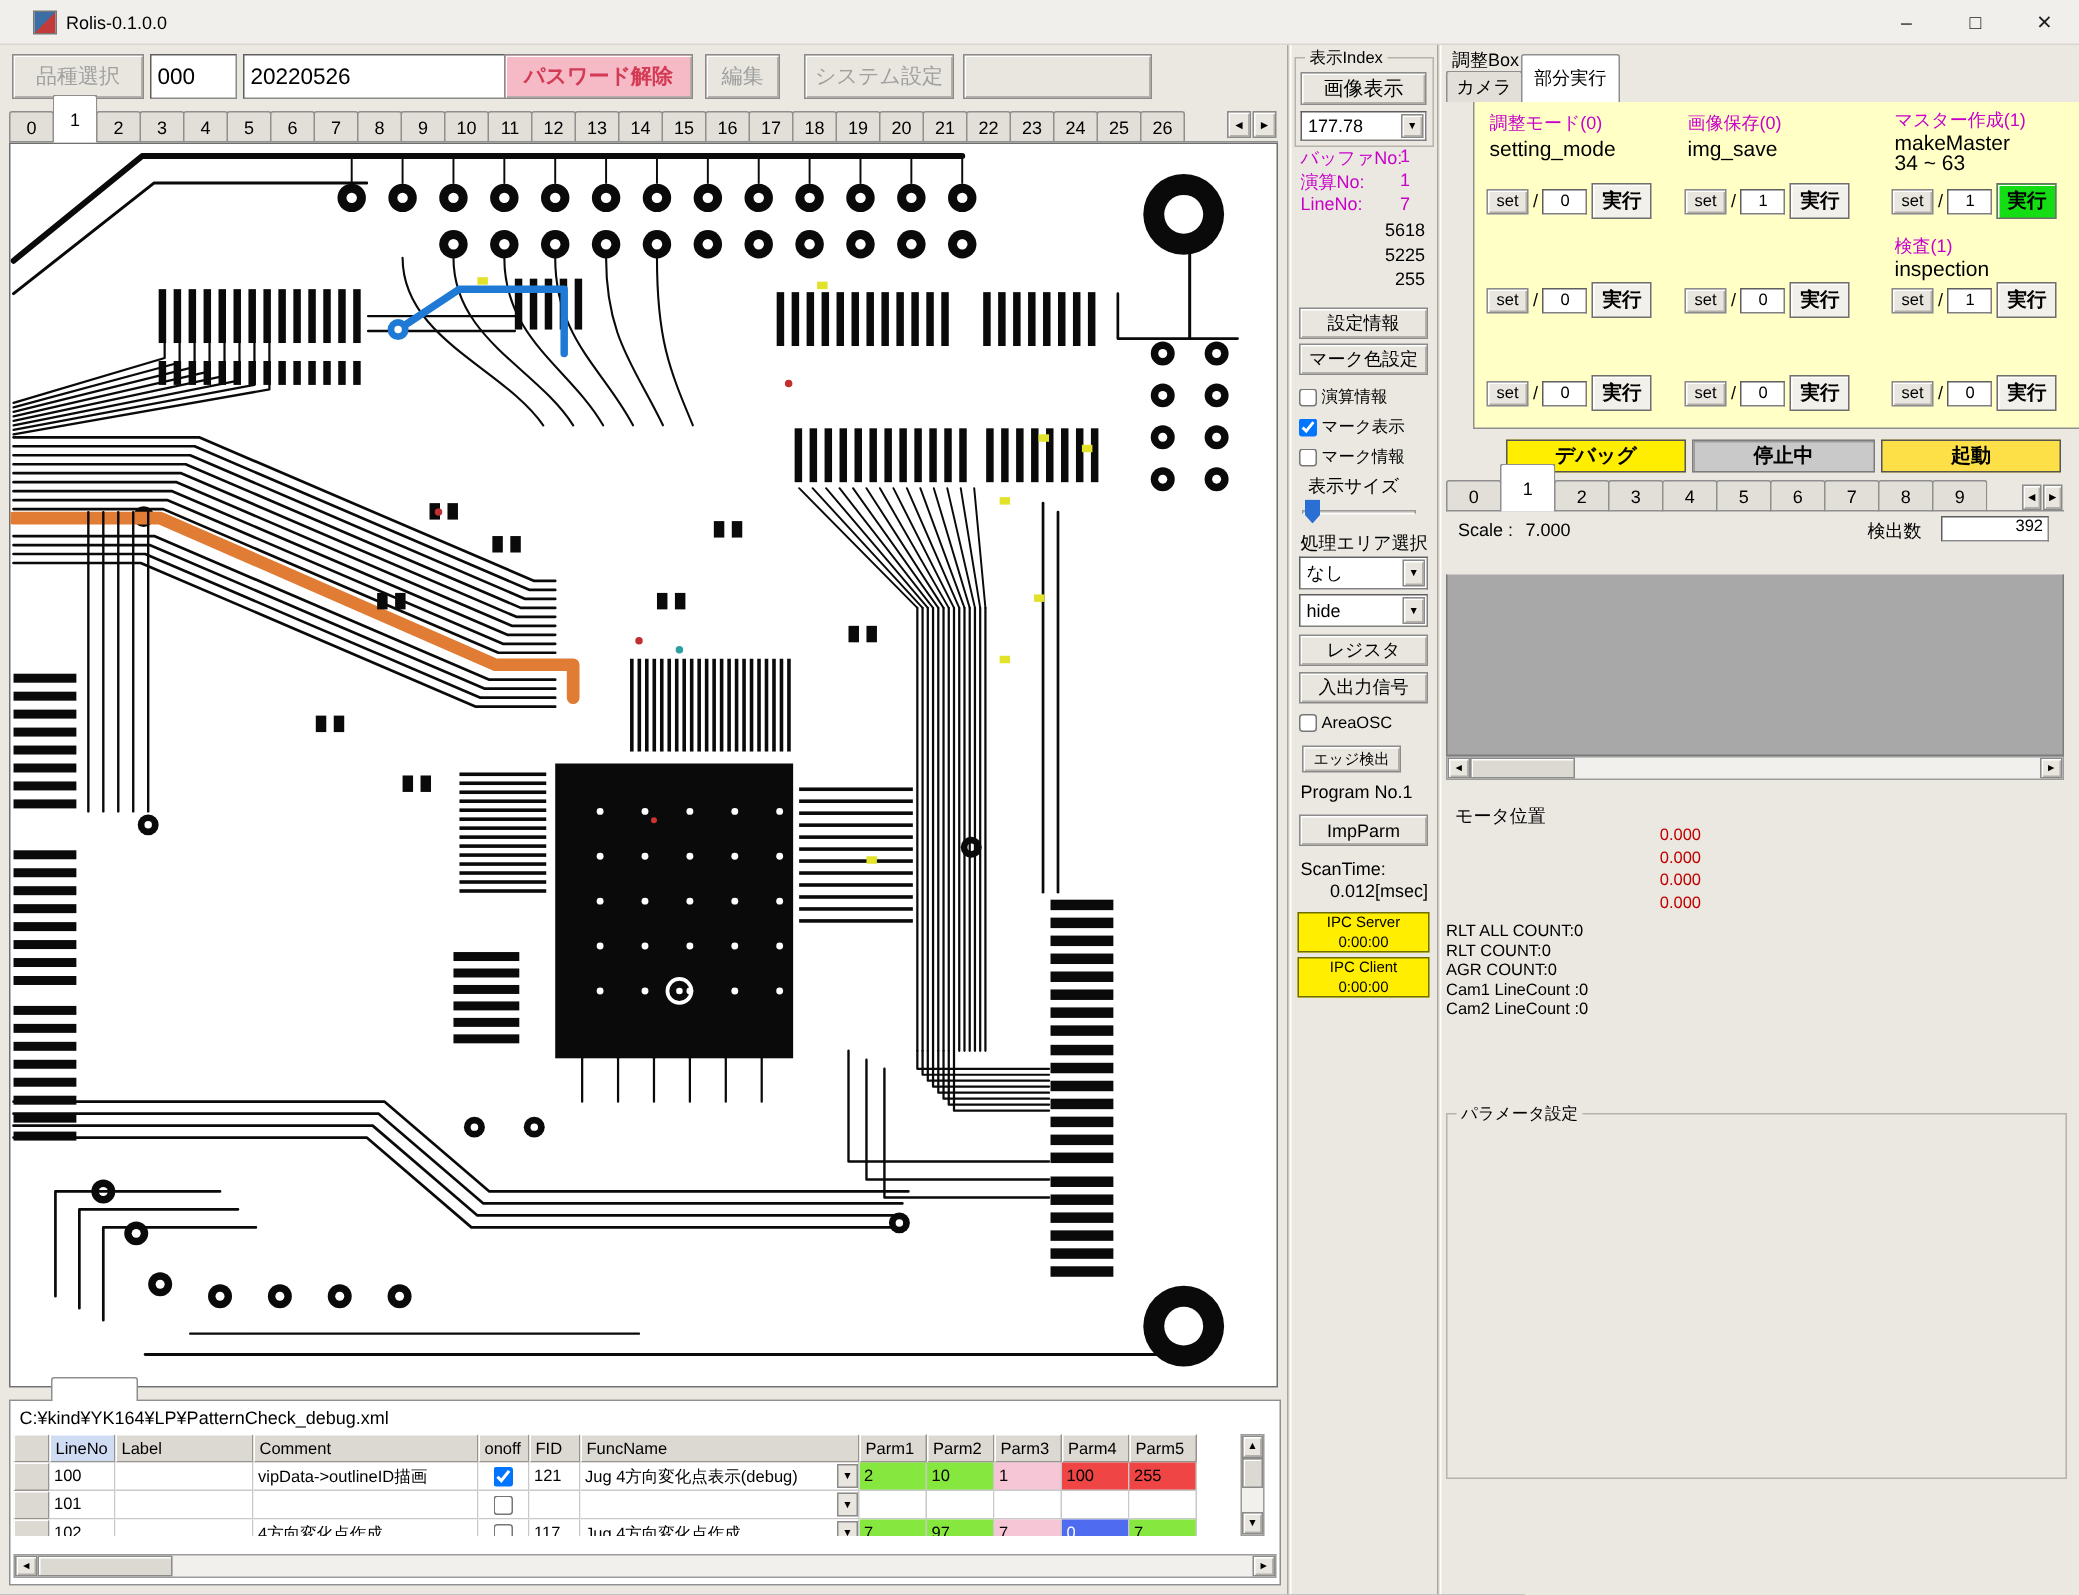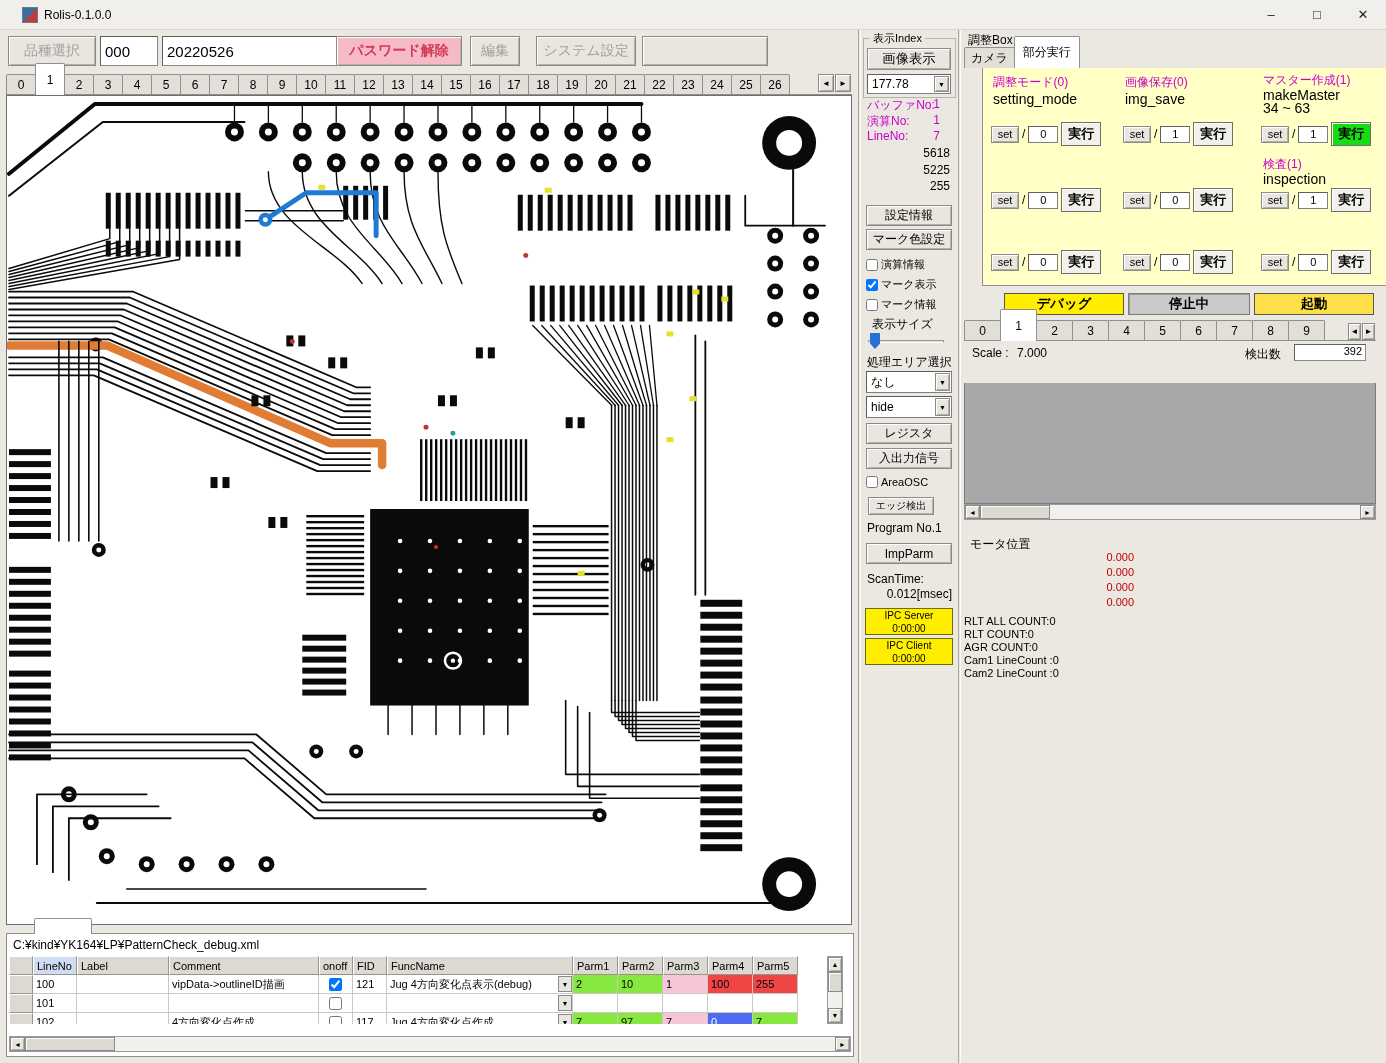--- a/index.html
+++ b/index.html
@@ -773,20 +773,23 @@
 
     <div style="position:absolute;left:2px;top:585px">
 
     <div class="counter">RLT ALL COUNT:0</div>
         <div class="counter">RLT COUNT:0</div>
         <div class="counter">AGR COUNT:0</div>
         <div class="counter">Cam1 LineCount :0</div>
         <div class="counter">Cam2 LineCount :0</div>
       </div>
 
+    <div class="groupbox" style="left:2px;top:712px;width:414px;height:244px">
+      <span class="group-title">パラメータ設定</span>
+    </div>
 
   </div>
 
   <div class="bottom">
     <div class="tabs" style="left:28px;top:2px;height:16px">
       <div class="tab selected" style="min-width:58px;height:16px"></div>
     </div>
     <div class="bbody">
       <div style="position:absolute;left:6px;top:4px">C:¥kind¥YK164¥LP¥PatternCheck_debug.xml</div>
       <div style="position:absolute;left:2px;top:22px;width:814px;height:68px;overflow:hidden">

